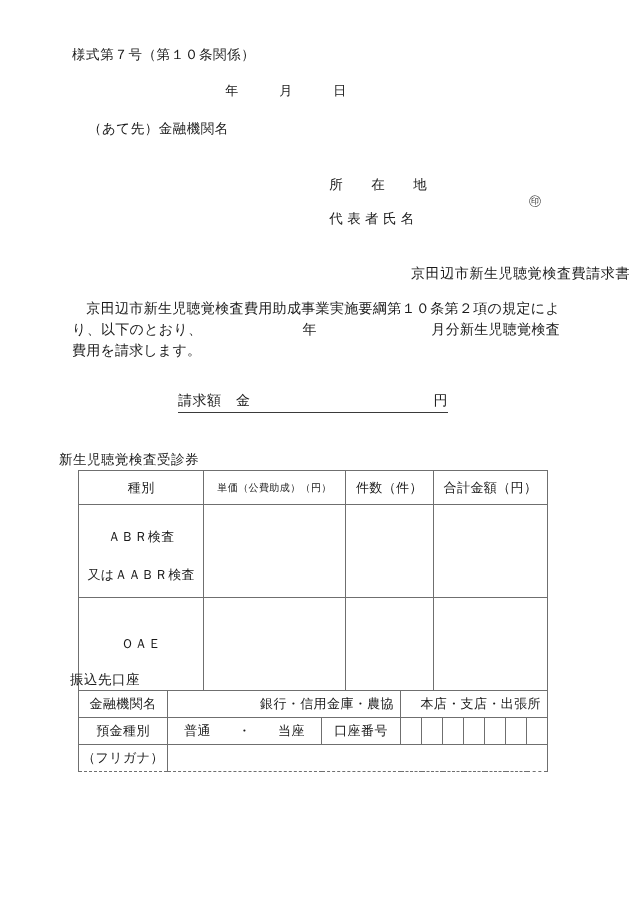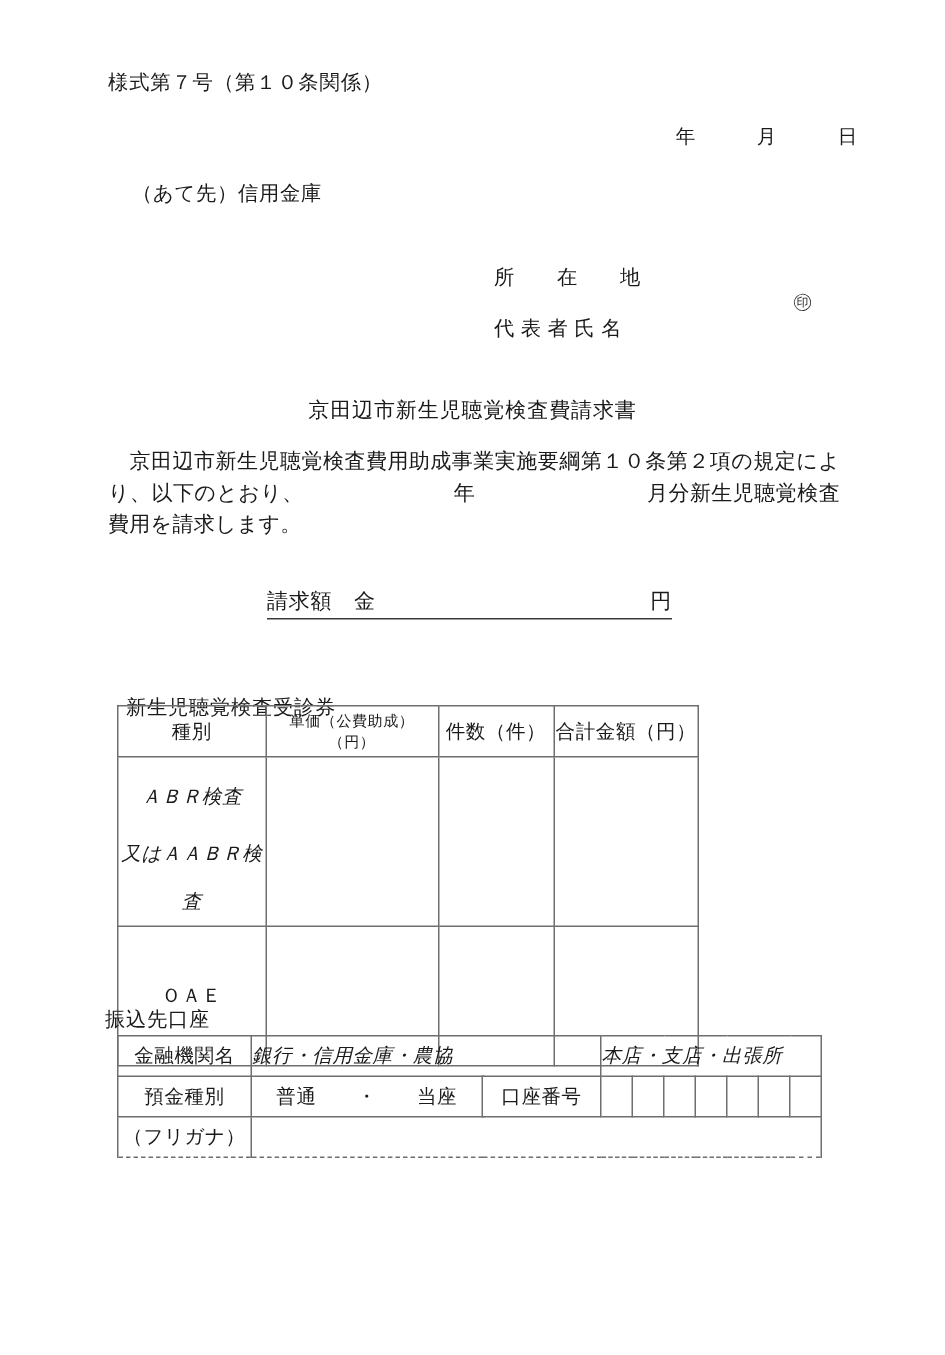--- a/index.html
+++ b/index.html
@@ -30,21 +30,21 @@
     top: 46px;
     font-size: 13.5px;
     letter-spacing: 0.6px;
     white-space: pre;
   }
   .date-line {
     position: absolute;
     left: 0;
     right: 58px;
     top: 82px;
-    text-align: right;
+    text-align: center;
     font-size: 13px;
     letter-spacing: 0.5px;
     white-space: pre;
   }
   .addressee {
     position: absolute;
     left: 88px;
     top: 120px;
     font-size: 13.5px;
     letter-spacing: 0.5px;
@@ -72,21 +72,21 @@
     font-size: 13px;
     line-height: 1;
   }
 
   
   .doc-title {
     position: absolute;
     left: 0;
     right: 0;
     top: 265px;
-    text-align: center;
+    text-align: right;
     font-size: 14px;
     letter-spacing: 0.6px;
   }
   .body-text {
     position: absolute;
     left: 72px;
     width: 488px;
     top: 298px;
     font-size: 14px;
     line-height: 21px;
@@ -111,21 +111,21 @@
   .amount-label { white-space: pre; text-align: right; }
   .amount-blank { flex: 1 1 auto; }
   .amount-unit { white-space: pre; }
 
   
   .section-label {
     position: absolute;
     font-size: 13.5px;
     letter-spacing: 0.5px;
   }
-  #label-ticket { left: 84px; top: 451px; margin-top: 12px; }
+  #label-ticket { left: 59px; top: 451px; }
   #label-bank   { left: 70px; top: 671px; }
 
   
   table {
     border-collapse: collapse;
     position: absolute;
     font-size: 13px;
     color: #1a1a1a;
   }
   table td {
@@ -133,52 +133,52 @@
     text-align: center;
     vertical-align: middle;
     padding: 0;
     letter-spacing: 0.4px;
   }
 
   
   #exam-table {
     left: 78px;
     top: 470px;
-    width: 388px;
+    width: 470px;
   }
   #exam-table td { height: 32px; }
   #exam-table .hdr { height: 33px; font-size: 13px; }
   #exam-table .hdr-unit { font-size: 10px; }
-  #exam-table .row-abr { height: 92px; line-height: 32px; font-style: italic; }
+  #exam-table .row-abr { height: 92px; line-height: 32px; }
   #exam-table .row-oae { height: 92px; }
   .abr-l1 { display: block; margin-top: 10px; }
   .abr-l2 { display: block; margin-top: 6px; }
 
   
   #bank-table {
     left: 78px;
     top: 690px;
     width: 470px;
   }
   #bank-table td { height: 26px; font-size: 13px; }
   #bank-table .label-cell { width: 88px; }
-  #bank-table .right-pad { text-align: left; padding-right: 6px; font-style: italic; }
+  #bank-table .right-pad { text-align: right; padding-right: 6px; }
   #bank-table .digit { border-left: 1px solid #6f6f6f; }
   .dotted-bottom { border-bottom: 1px dashed #6f6f6f !important; }
   .dotted-top { border-top: 1px dashed #6f6f6f !important; }
   .fill-cell { }
 </style>
 </head>
 <body>
 
 <div class="page">
 
   <div class="form-no">様式第７号（第１０条関係）</div>
   <div class="date-line">年　　　月　　　日</div>
-  <div class="addressee">（あて先）信用金庫</div>
+  <div class="addressee">（あて先）金融機関名</div>
 
   <div class="applicant">
     <div class="applicant-row">
       <span>所　　在　　地</span>
     </div>
     <div class="applicant-row">
       <span>代 表 者 氏 名</span>
       <span class="seal">㊞</span>
     </div>
   </div>

